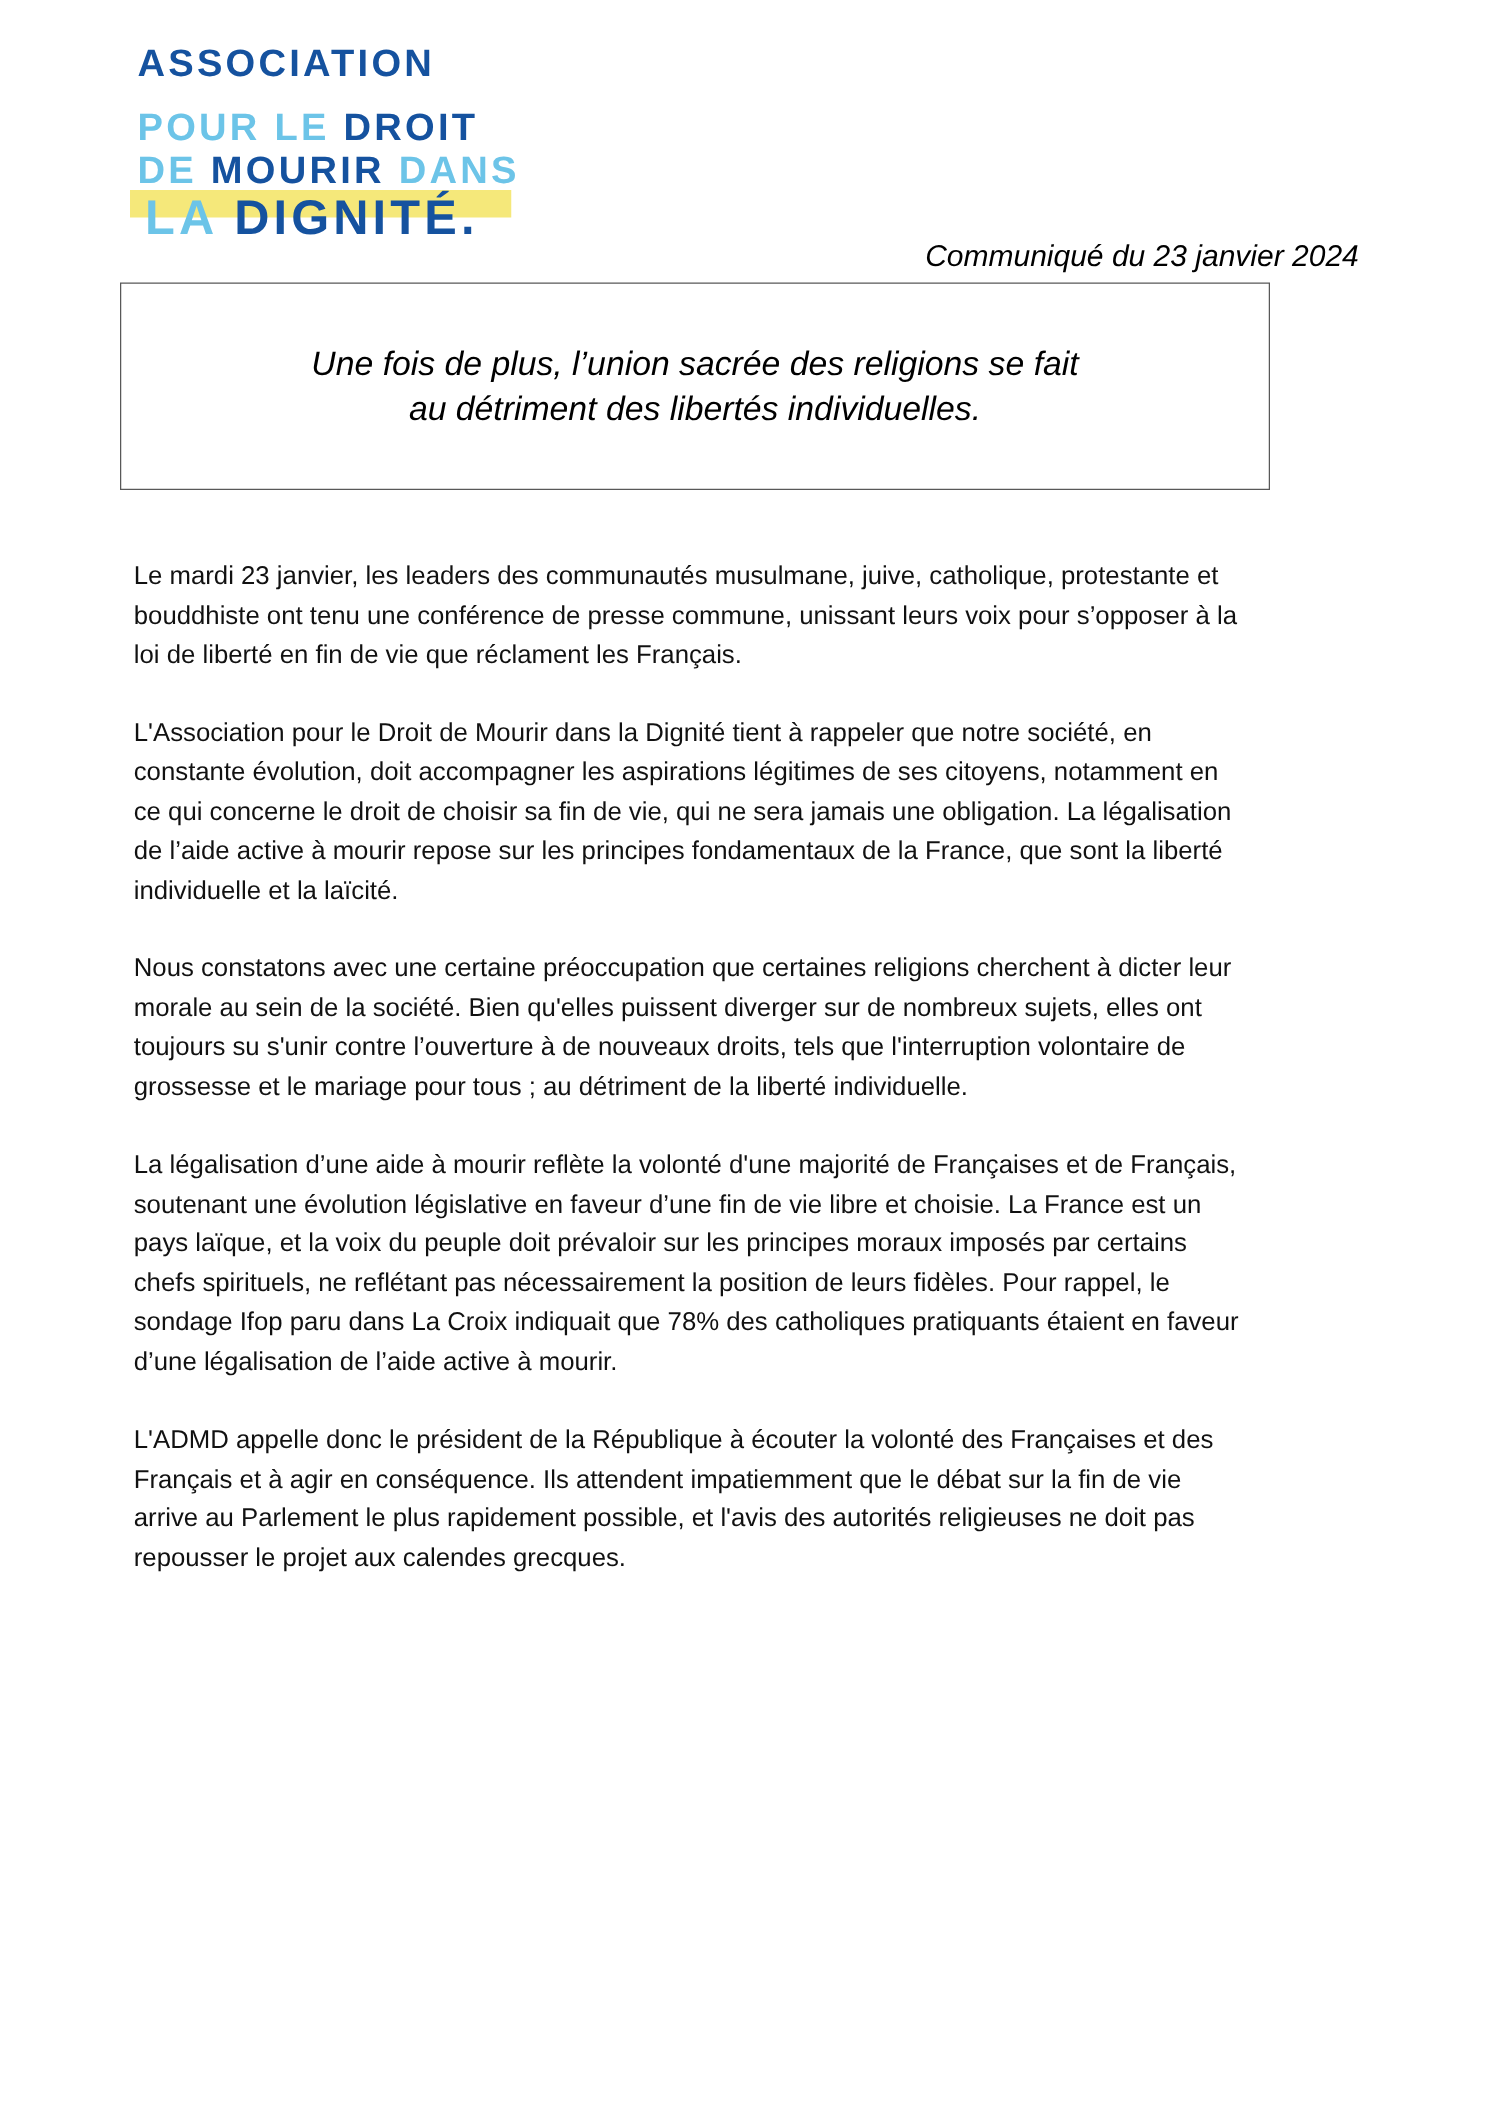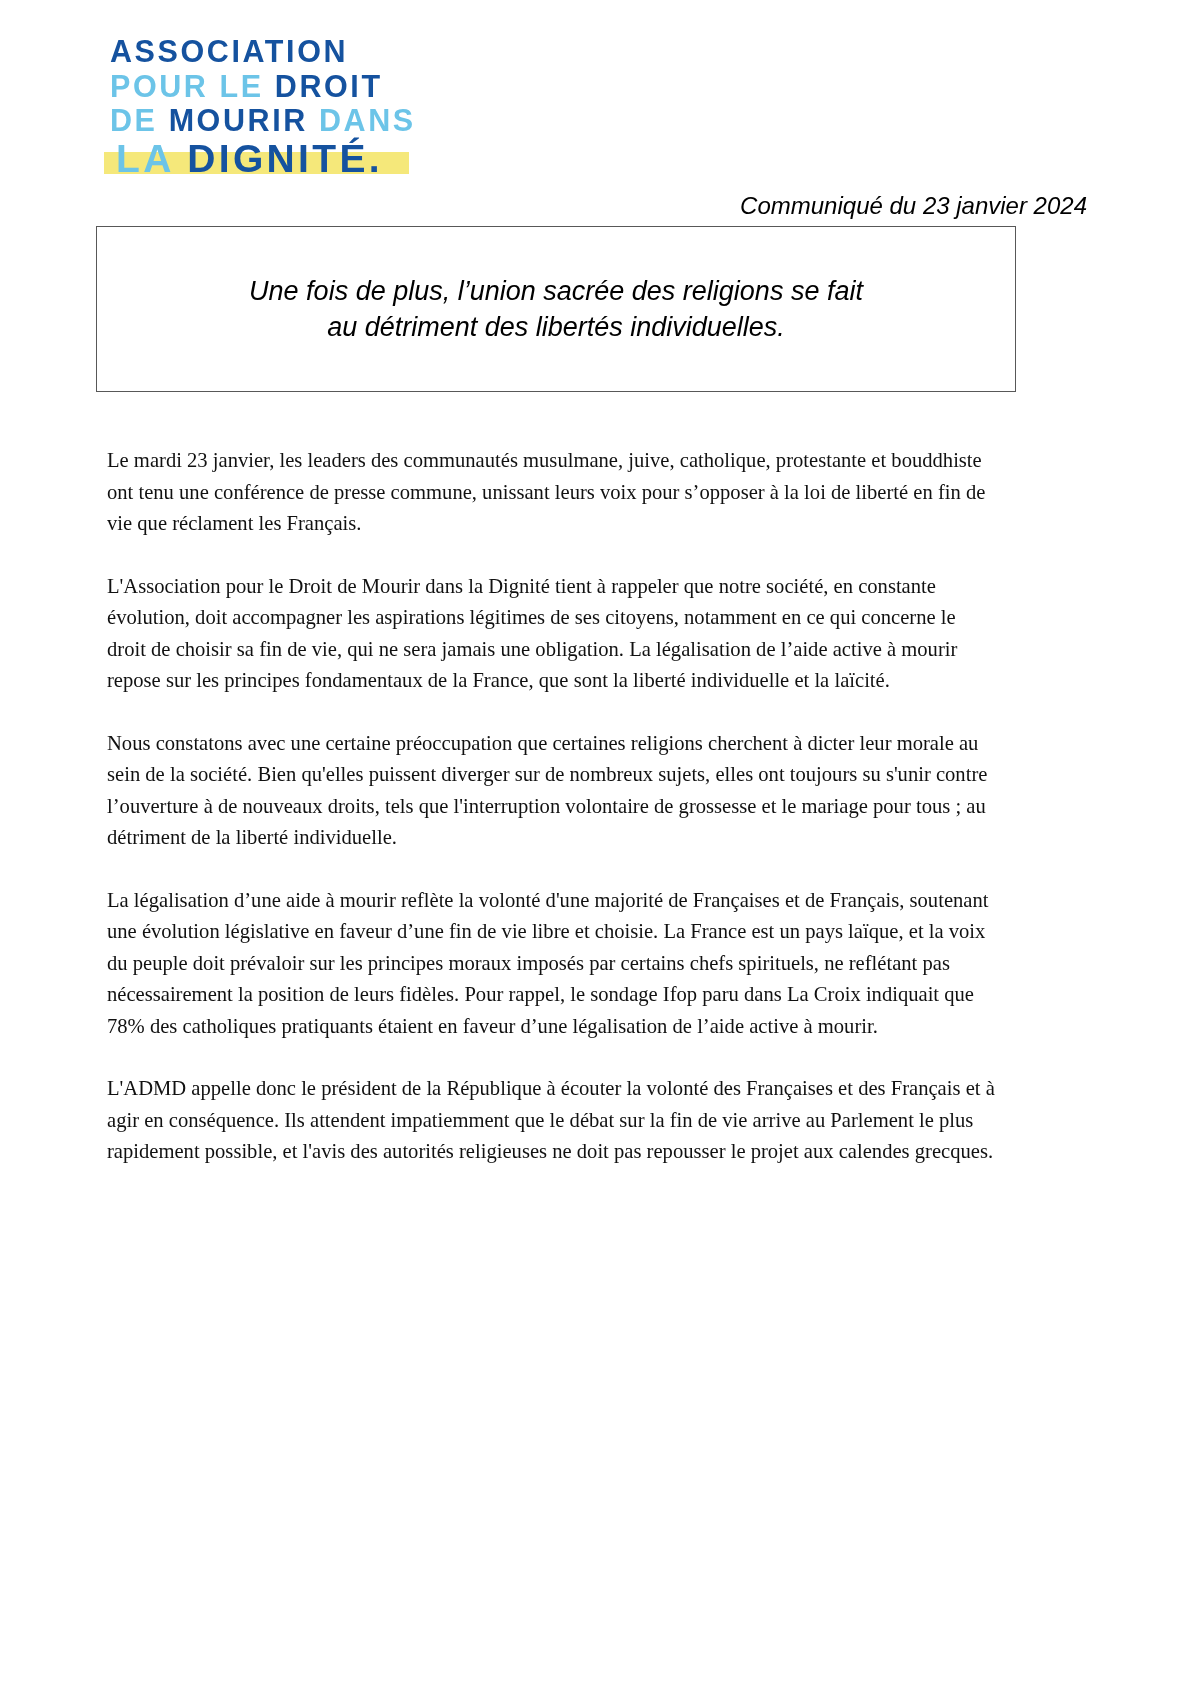--- a/index.html
+++ b/index.html
@@ -36,21 +36,21 @@
     letter-spacing: 0.085em;
     line-height: 1.0;
     font-stretch: condensed;
   }
   .logo-l1 {
     font-size: 30.5px;
     margin-left: 6px;
   }
   .logo-l2 {
     font-size: 30.5px;
-    margin-top: 4px;
+    margin-top: 20px;
     margin-left: 6px;
   }
   .logo-l3 {
     font-size: 30.5px;
     margin-top: 4px;
     margin-left: 6px;
   }
   .logo-l4 {
     font-size: 39px;
     margin-top: 3px;
@@ -112,21 +112,20 @@
     left: 107px;
     top: 445px;
     width: 890px;
   }
   .para {
     font-size: 20.6px;
     line-height: 31.5px;
     color: #111111;
     margin: 0 0 31px 0;
     text-align: left;
-    font-family: Liberation Serif, serif;
   }
 
   
   .footer {
     position: absolute;
     left: 0;
     top: 1478px;
     width: 1191px;
     text-align: right;
     font-size: 20.5px;

